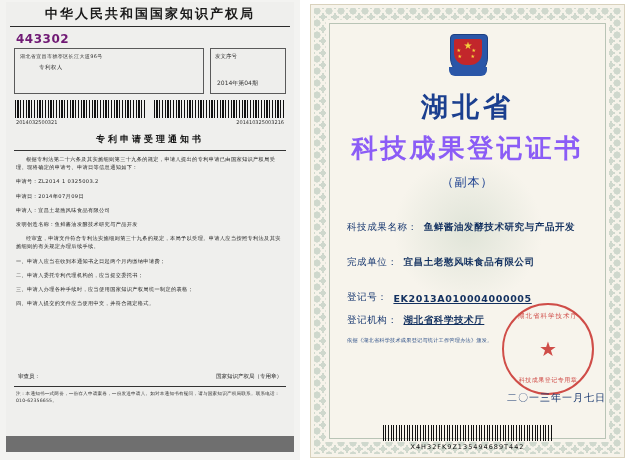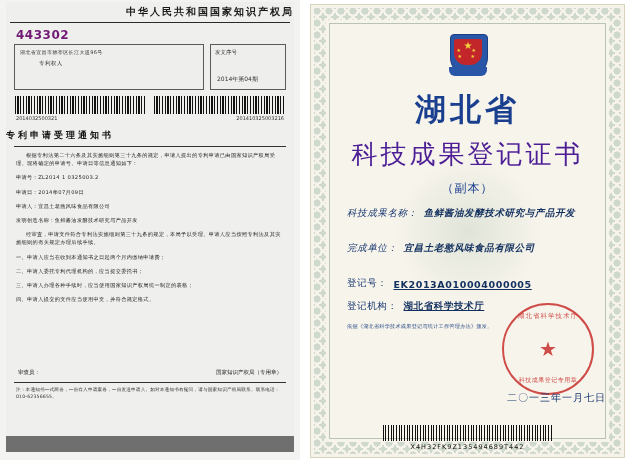--- a/index.html
+++ b/index.html
@@ -30,23 +30,23 @@
   }
   .left-inner {
     position: absolute;
     left: 6px;
     top: 2px;
     width: 288px;
     height: 450px;
     background: #efefed;
   }
   .l-header {
-    text-align: right;
+    text-align: center;
     font-family: "DejaVu Sans", sans-serif;
-    font-size: 10px;
+    font-size: 13px;
     letter-spacing: 2px;
     color: #1a1a1a;
     padding-top: 3px;
     font-weight: bold;
     filter: blur(0.2px);
   }
   .l-hr {
     border-top: 1.6px solid #2b2b2b;
     margin: 3px 4px 0 4px;
   }
@@ -120,21 +120,21 @@
   }
   .l-code-row {
     display: flex;
     justify-content: space-between;
     margin: 1px 10px 0 10px;
     font-size: 5px;
     color: #333;
     filter: blur(0.3px);
   }
   .l-title {
-    text-align: left;
+    text-align: center;
     font-size: 9px;
     font-weight: bold;
     letter-spacing: 3px;
     color: #111;
     margin-top: 8px;
     filter: blur(0.25px);
   }
   .l-hr2 {
     border-top: 1px solid #333;
     margin: 4px 8px 0 8px;
@@ -266,47 +266,46 @@
   .emblem .s5 { left: 28px; top: 21px; font-size: 5px; }
   .emblem .ribbon {
     position: absolute;
     left: 6px; top: 36px;
     width: 38px; height: 9px;
     background: #2a56a8;
     border-radius: 0 0 6px 6px;
   }
 
   .cert-title1 {
-    font-size: 31px;
+    font-size: 27px;
     font-weight: bold;
     color: #1b3f8f;
     letter-spacing: 4px;
     margin-top: 8px;
     font-family: "DejaVu Sans", sans-serif;
   }
   .cert-title2 {
     font-size: 26px;
-    font-weight: normal;
-    color: #4c1d95;
+    font-weight: bold;
+    color: #8b5cf6;
     letter-spacing: 3px;
     margin-top: 6px;
   }
   .cert-subtitle {
     font-size: 12px;
     color: #1b3f8f;
     letter-spacing: 1px;
     margin-top: 8px;
   }
 
   .fields {
-    margin-top: 10px;
+    margin-top: 30px;
     text-align: left;
     padding-left: 14px;
     color: #16366f;
-    font-style: italic;
   }
   .field-row {
     display: flex;
     font-size: 9.5px;
     margin-bottom: 22px;
     letter-spacing: 0.6px;
   }
   .field-label {
     white-space: nowrap;
     color: #16366f;

